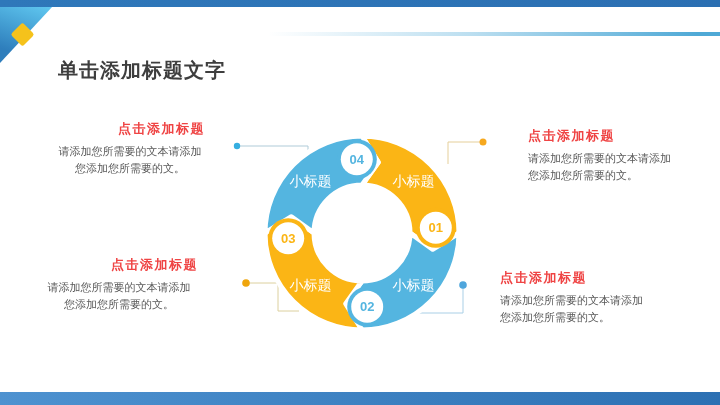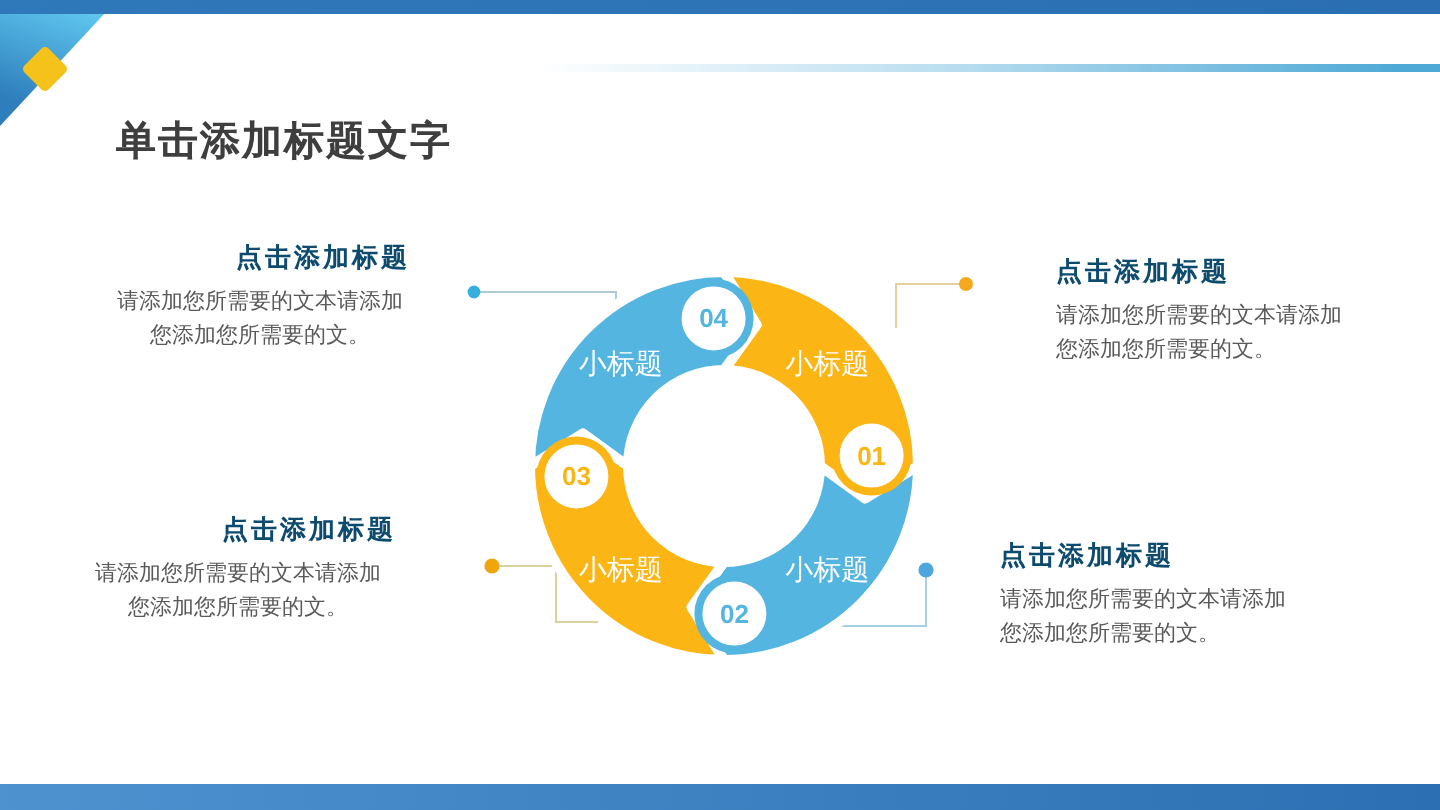--- a/index.html
+++ b/index.html
@@ -15,21 +15,21 @@
   .diamond{position:absolute;left:14px;top:26px;width:17px;height:17px;
            background:#f5c21b;transform:rotate(45deg);border-radius:2.5px;}
   .slide-title{position:absolute;left:58px;top:24px;font-size:20px;font-weight:bold;
            color:#3e3e3e;letter-spacing:1px;white-space:nowrap;margin-top:33px;}
   .accent-line{position:absolute;left:268px;right:0;top:32px;height:4px;
            background:linear-gradient(to right,rgba(105,183,222,0),rgba(105,183,222,.45) 45%,#4fa9d6 95%);}
   .connectors,.donut{position:absolute;}
   .connectors{left:0;top:0;width:720px;height:405px;}
   .donut{left:242px;top:113px;}
   .callout{position:absolute;}
-  .callout .heading{font-size:13px;font-weight:bold;color:#0c4a6e;letter-spacing:1.5px;}
+  .callout .heading{font-size:13px;font-weight:bold;color:#ef4444;letter-spacing:1.5px;}
   .callout .body{font-size:11px;color:#595959;line-height:17px;margin-top:5px;}
   .callout.tl{left:55px;top:120px;width:150px;}
   .callout.bl{left:40px;top:256px;width:158px;}
   .callout.tl .heading,.callout.bl .heading{text-align:right;}
   .callout.tl .body,.callout.bl .body{text-align:center;}
   .callout.tr{left:528px;top:127px;width:170px;text-align:left;}
   .callout.br{left:500px;top:269px;width:170px;text-align:left;}
   .donut text{font-family:"Liberation Sans","DejaVu Sans",sans-serif;}
 </style>
 </head>

